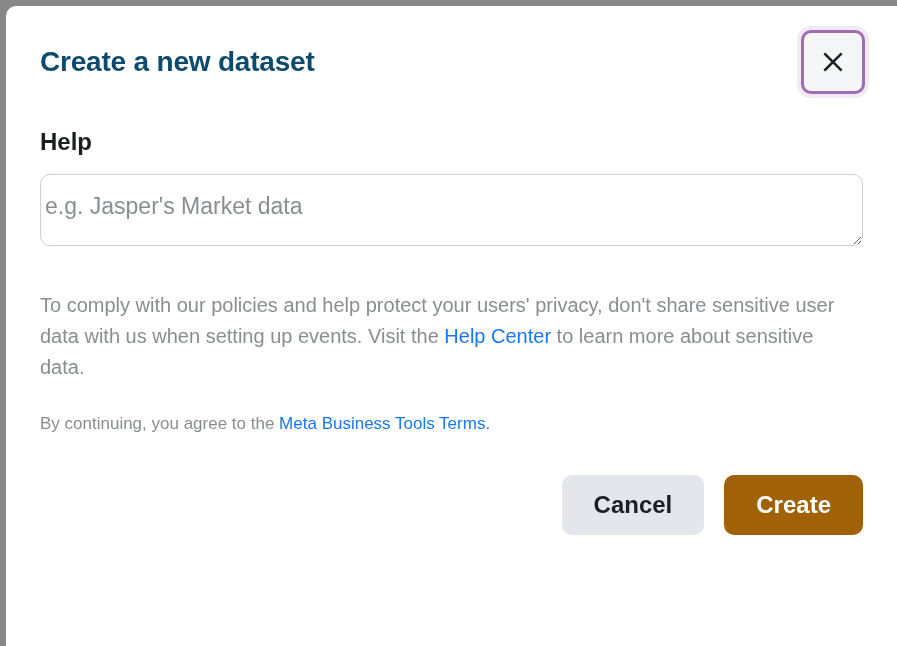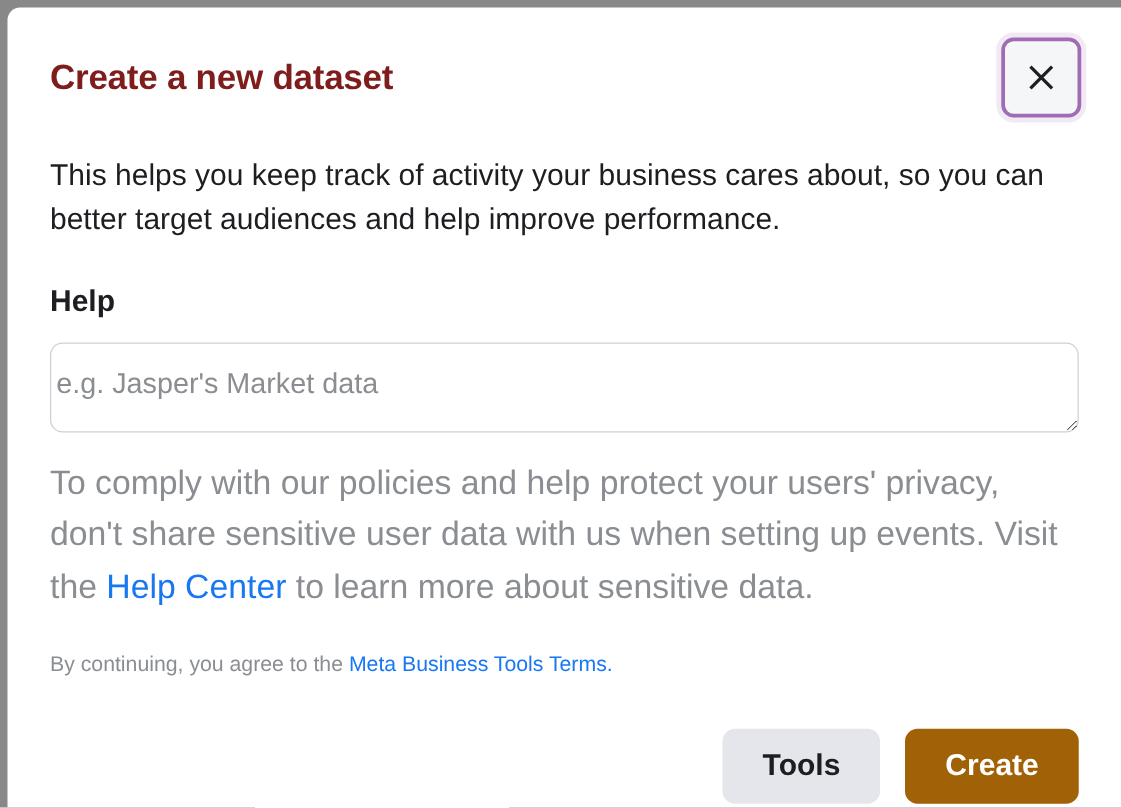--- a/index.html
+++ b/index.html
@@ -28,21 +28,21 @@
       flex-direction: column;
     }
     .modal-header {
       display: flex;
       justify-content: space-between;
       align-items: flex-start;
     }
     .modal-title {
       font-size: 28px;
       font-weight: 700;
-      color: #7f1d1d;
+      color: #0c4a6e;
       letter-spacing: -0.2px;
       margin-top: 10px;
     }
     .close-button {
       width: 64px;
       height: 64px;
       border-radius: 10px;
       border: 3px solid #a06cb4;
       background: #f5f6f7;
       display: flex;
@@ -84,24 +84,24 @@
       font-family: inherit;
       resize: both;
       height: 72px;
       min-height: 72px;
       line-height: 1.2;
     }
     .text-input::placeholder {
       color: #8a8d91;
     }
     .policy-text {
-      font-size: 27px;
+      font-size: 20px;
       line-height: 1.55;
       color: #8a8d91;
-      margin-top: 20px;
+      margin-top: 44px;
     }
     .policy-text .link {
       color: #1877f2;
       cursor: pointer;
     }
     .terms-text {
       font-size: 17px;
       line-height: 1.55;
       color: #8a8d91;
       margin-top: 28px;
@@ -141,32 +141,31 @@
 
   <div class="modal-header">
     <h1 class="modal-title">Create a new dataset</h1>
     <button class="close-button">
       <svg viewBox="0 0 24 24" fill="none">
         <path d="M4 4 L20 20 M20 4 L4 20"></path>
       </svg>
     </button>
   </div>
 
-  <p class="modal-description">This helps you keep track of activity your business cares about, so you can better target audiences and help improve performance.</p>
 
   <label class="field-label">Help</label>
 
   <textarea class="text-input" placeholder="e.g. Jasper's Market data" style=""></textarea>
 
   <p class="policy-text">
     <span>To comply with our policies and help protect your users' privacy, don't share sensitive user data with us when setting up events. Visit the </span><span class="link">Help Center</span><span> to learn more about sensitive data.</span>
   </p>
 
   <p class="terms-text">
     <span>By continuing, you agree to the </span><span class="link">Meta Business Tools Terms.</span>
   </p>
 
   <div class="button-row">
-    <button class="btn btn-cancel">Tools</button>
+    <button class="btn btn-cancel">Cancel</button>
     <button class="btn btn-create">Create</button>
   </div>
 
 </div>
 
 </body></html>

